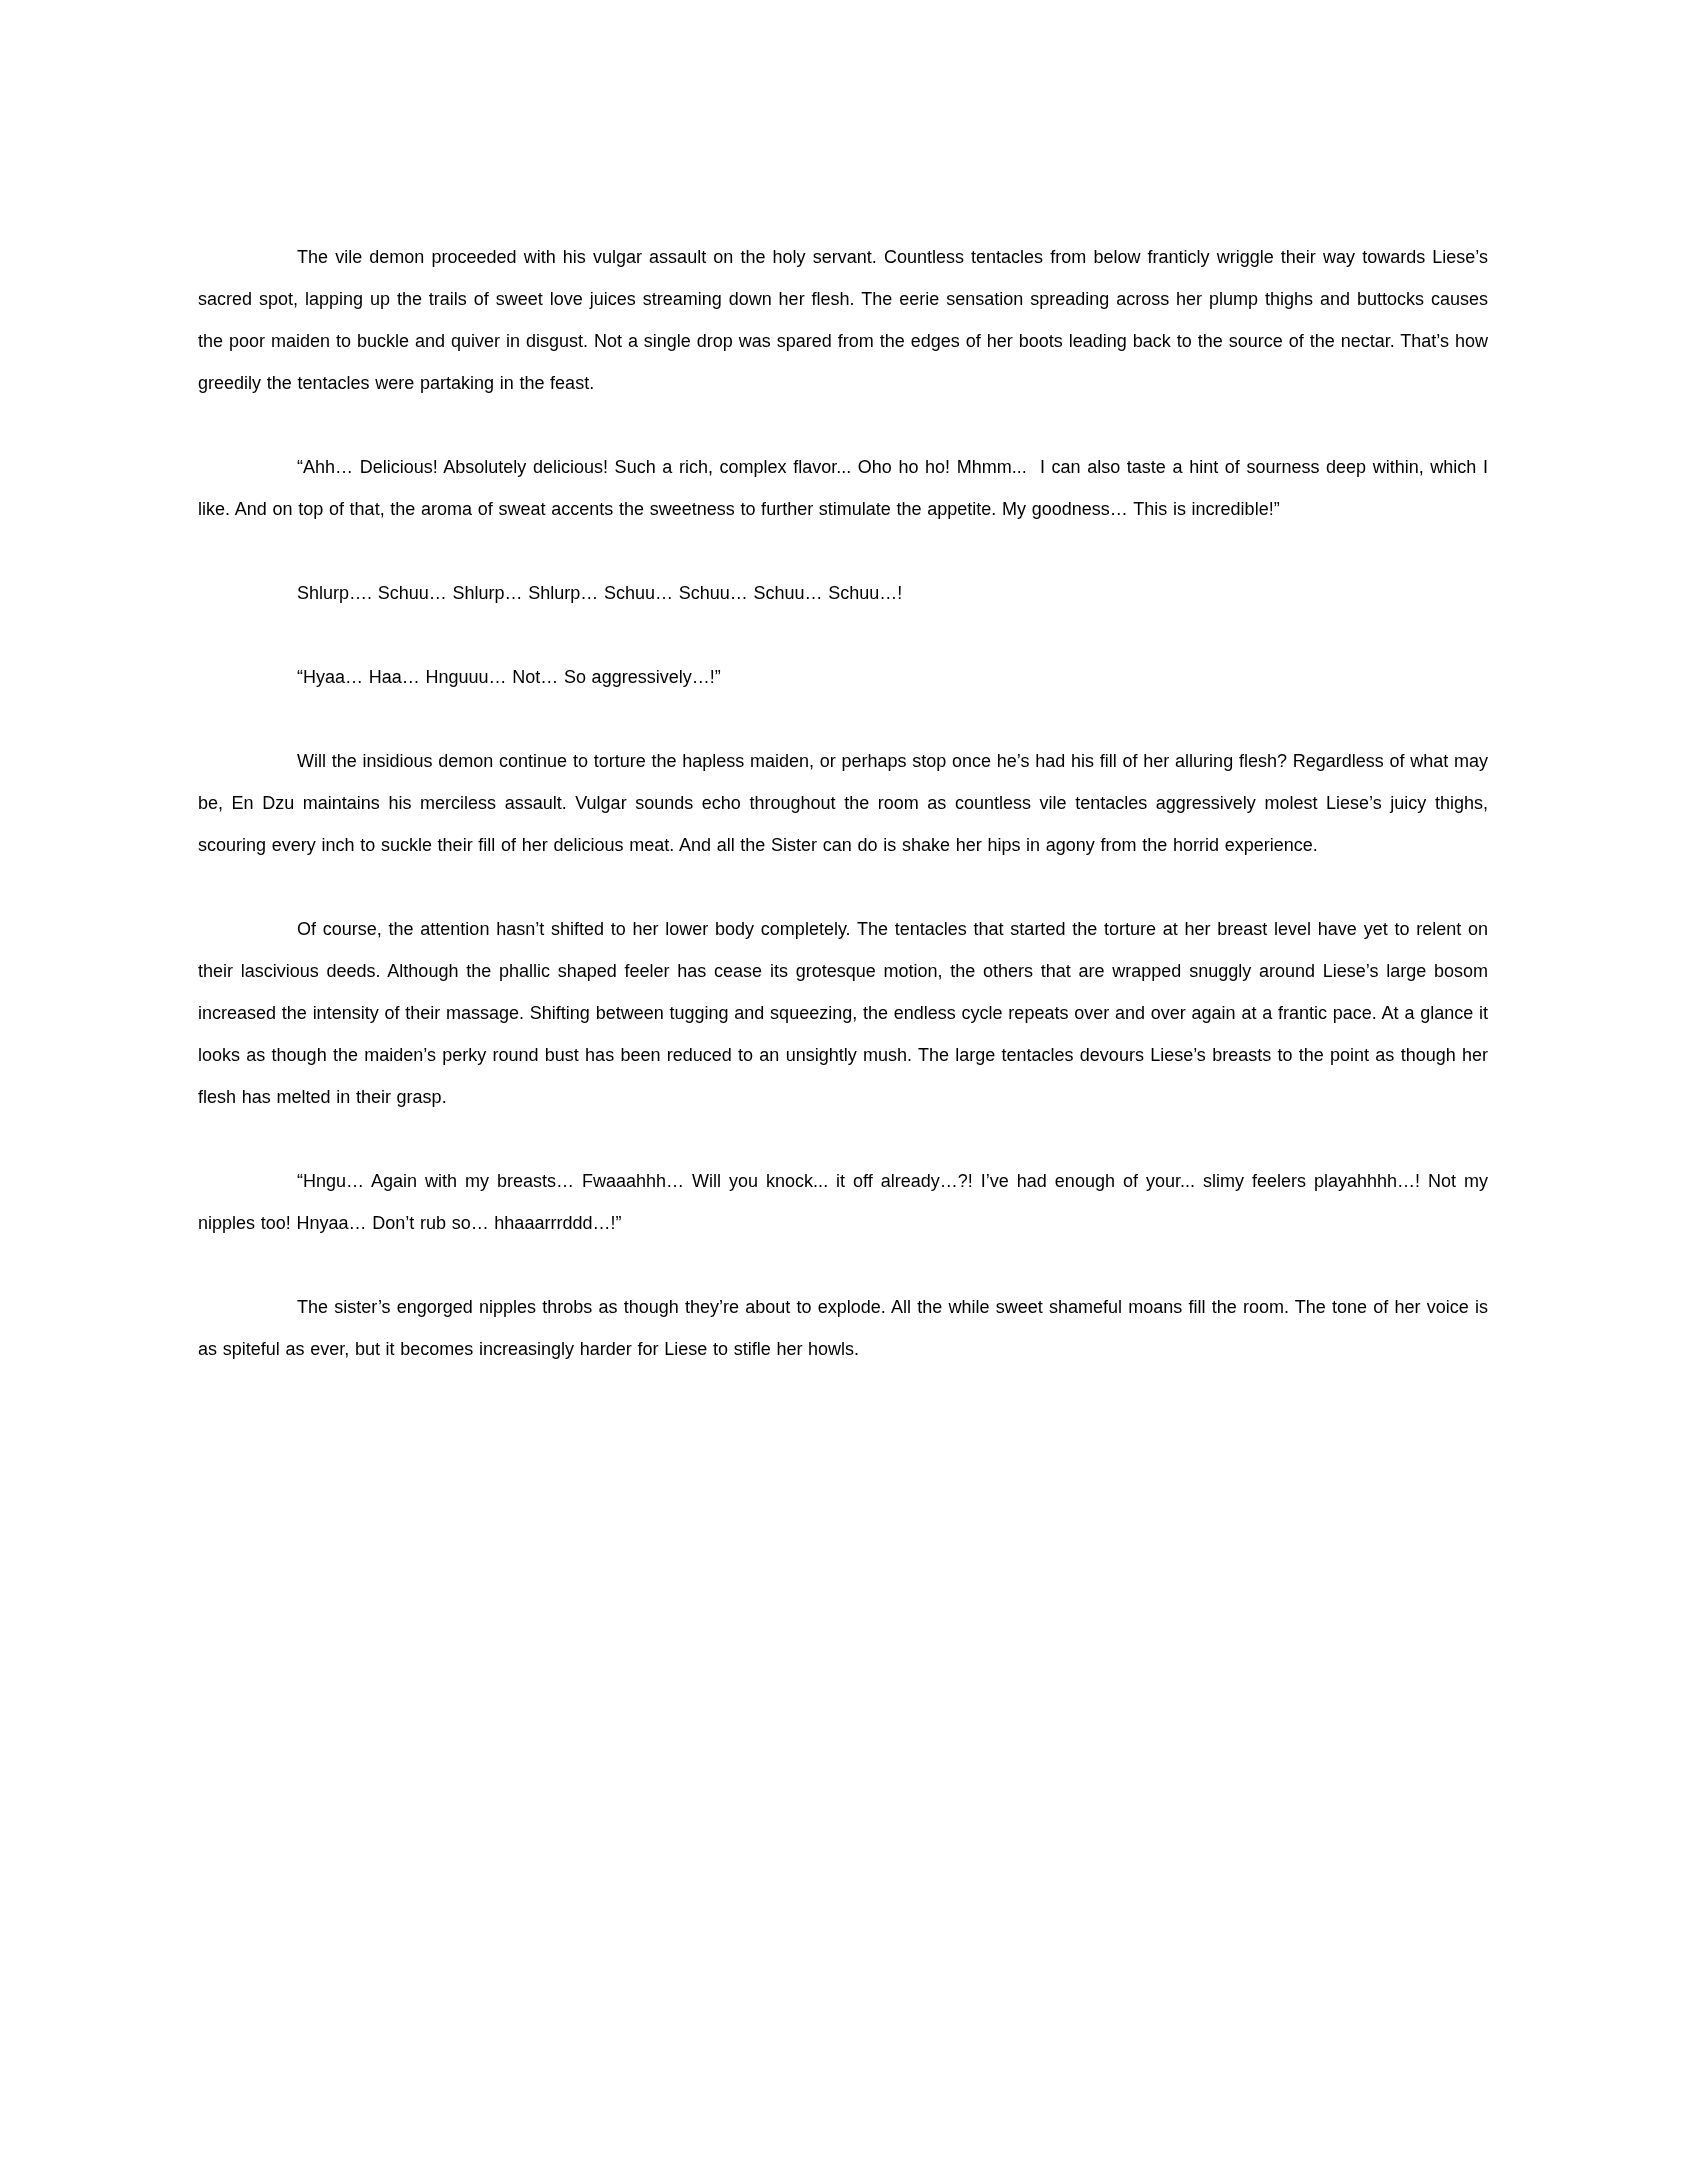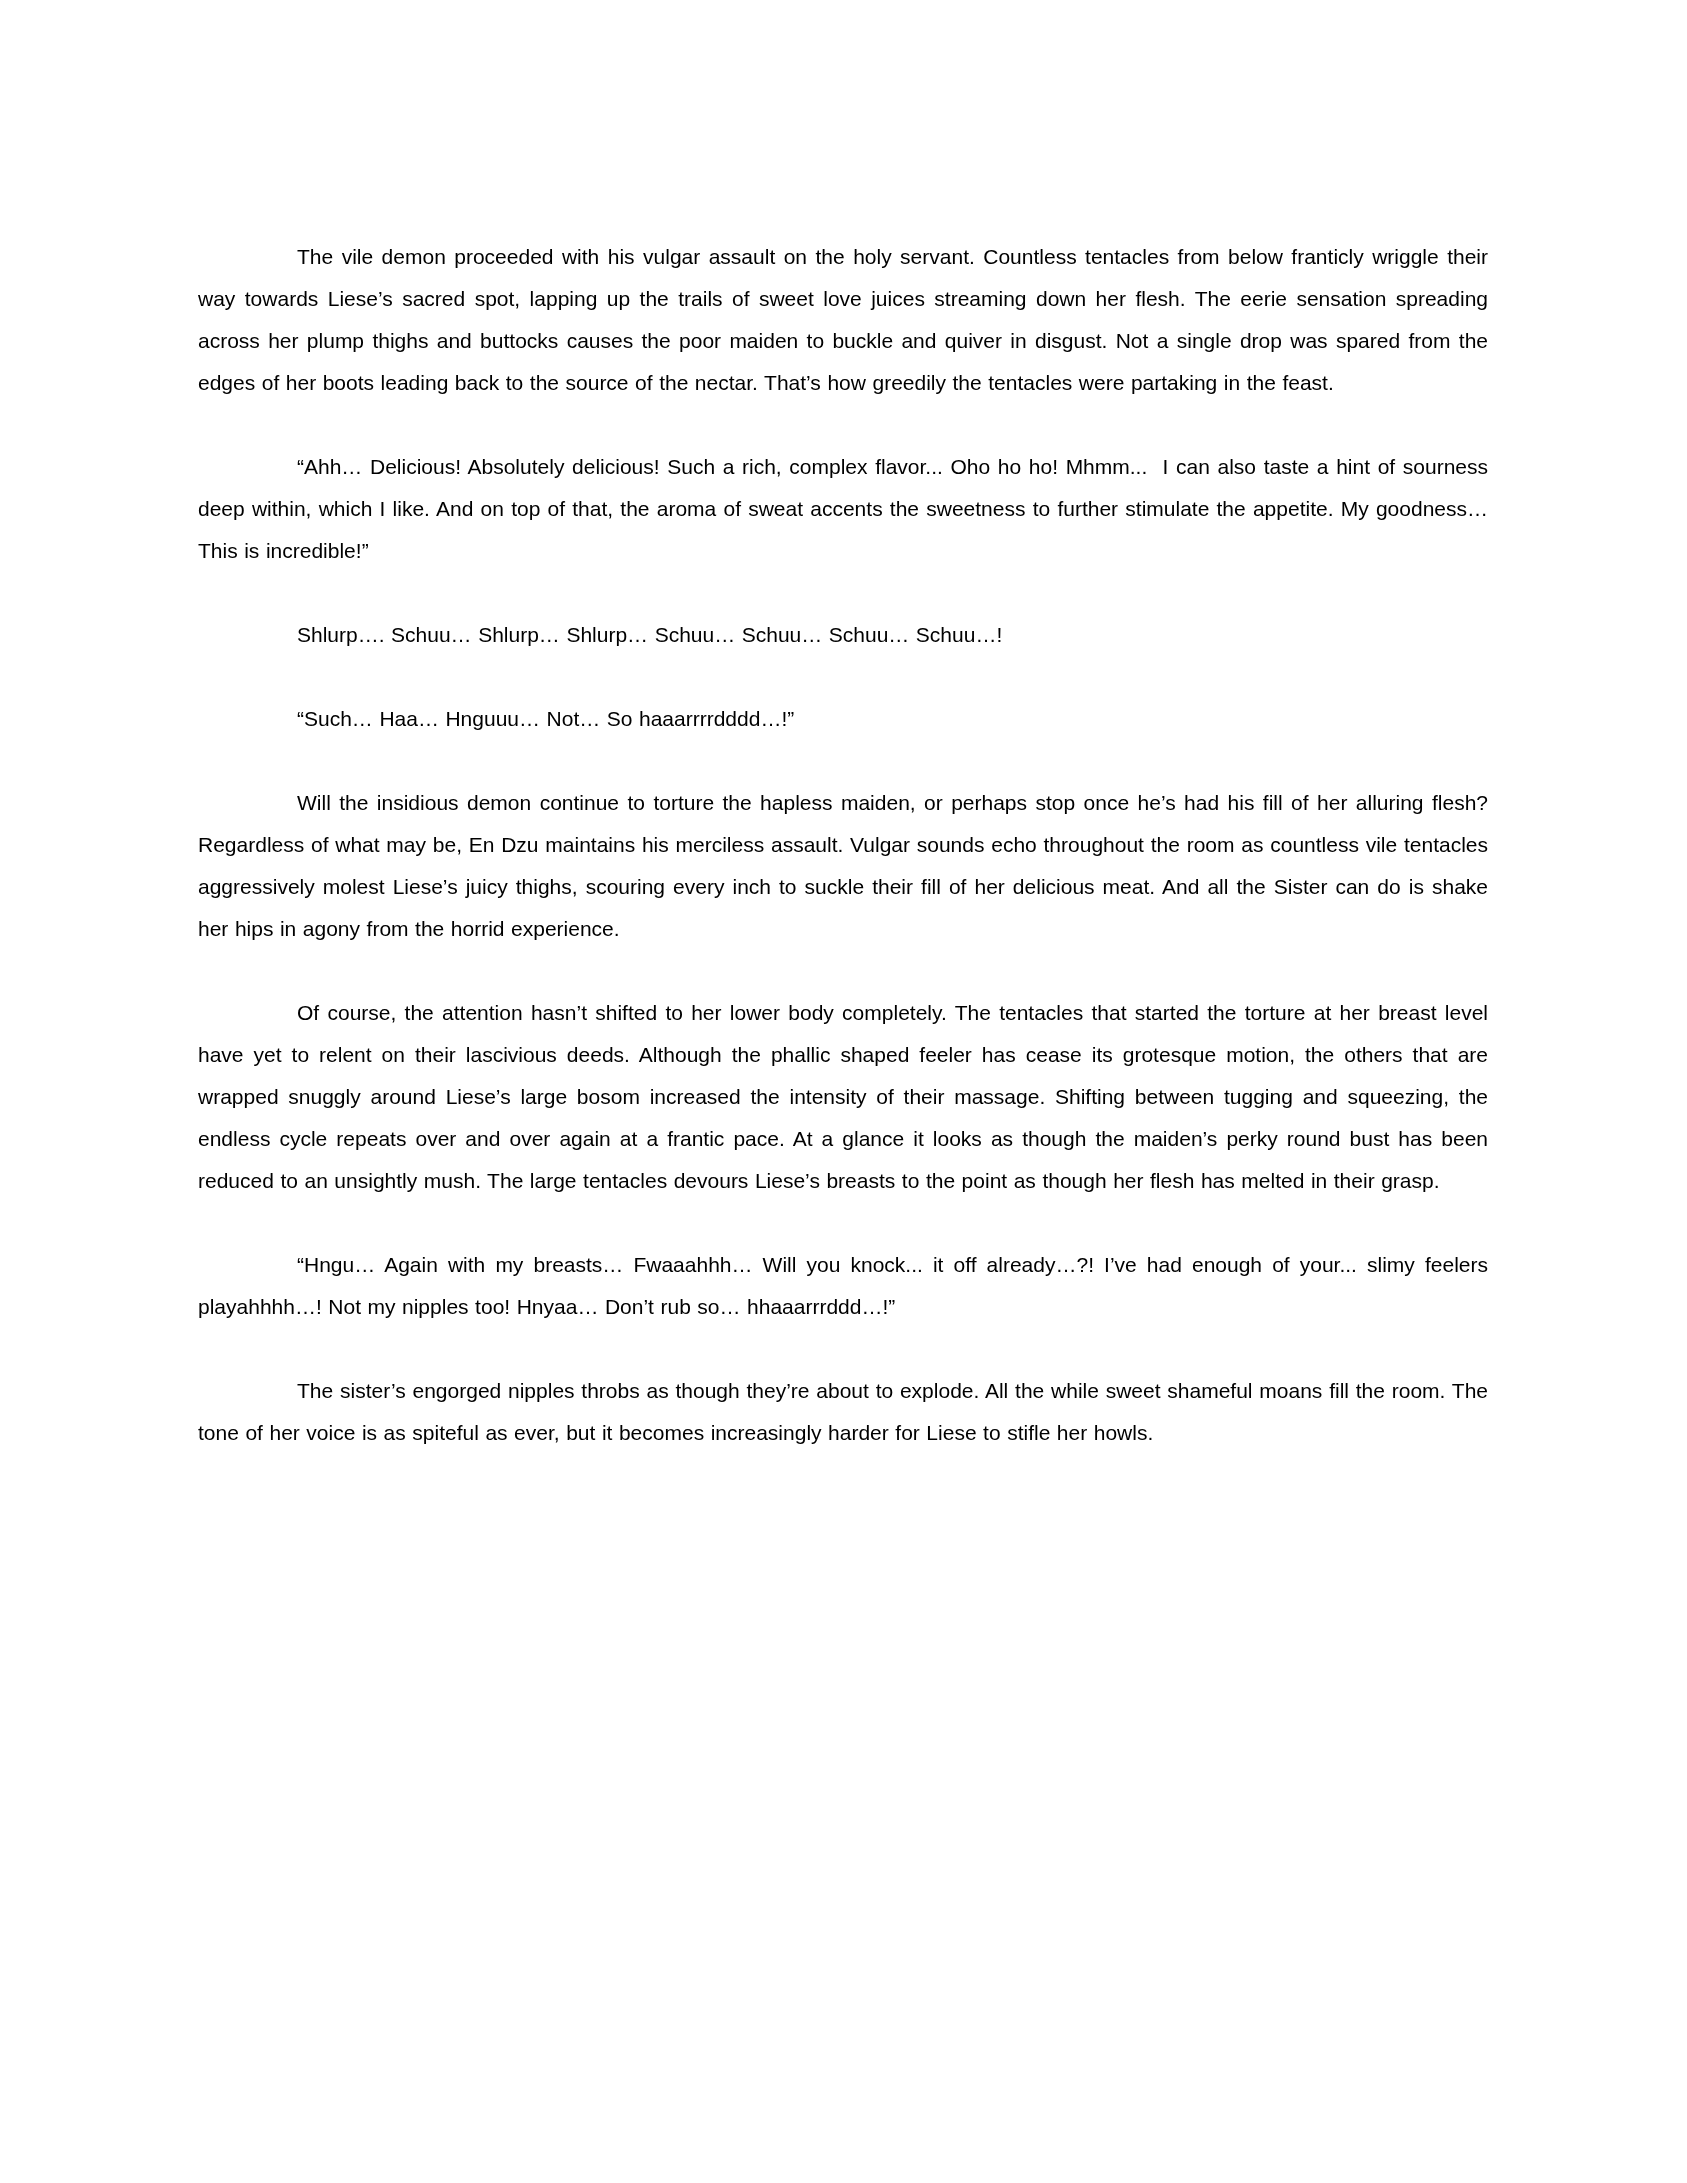--- a/index.html
+++ b/index.html
@@ -24,40 +24,40 @@
   }
   .doc-body {
     position: absolute;
     left: 198px;
     top: 236px;
     width: 1290px;
     color: #000000;
   }
   .doc-body p {
     margin: 0 0 42px 0;
-    font-size: 21px;
+    font-size: 18px;
     line-height: 42px;
     font-weight: 400;
     text-align: justify;
     text-indent: 99px;
     color: #000000;
     word-spacing: 0.7px;
   }
   .doc-body p:last-child {
     margin-bottom: 8px;
   }
 </style>
 </head>
 <body>
 
 <div class="page">
   <div class="doc-body">
     <p>The vile demon proceeded with his vulgar assault on the holy servant. Countless tentacles from below franticly wriggle their way towards Liese’s sacred spot, lapping up the trails of sweet love juices streaming down her flesh. The eerie sensation spreading across her plump thighs and buttocks causes the poor maiden to buckle and quiver in disgust. Not a single drop was spared from the edges of her boots leading back to the source of the nectar. That’s how greedily the tentacles were partaking in the feast.</p>
     <p>“Ahh… Delicious! Absolutely delicious! Such a rich, complex flavor... Oho ho ho! Mhmm...&nbsp; I can also taste a hint of sourness deep within, which I like. And on top of that, the aroma of sweat accents the sweetness to further stimulate the appetite. My goodness… This is incredible!”</p>
     <p>Shlurp…. Schuu… Shlurp… Shlurp… Schuu… Schuu… Schuu… Schuu…!</p>
-    <p>“Such… Haa… Hnguuu… Not… So haaarrrrdddd…!”</p>
+    <p>“Hyaa… Haa… Hnguuu… Not… So aggressively…!”</p>
     <p>Will the insidious demon continue to torture the hapless maiden, or perhaps stop once he’s had his fill of her alluring flesh? Regardless of what may be, En Dzu maintains his merciless assault. Vulgar sounds echo throughout the room as countless vile tentacles aggressively molest Liese’s juicy thighs, scouring every inch to suckle their fill of her delicious meat. And all the Sister can do is shake her hips in agony from the horrid experience.</p>
     <p>Of course, the attention hasn’t shifted to her lower body completely. The tentacles that started the torture at her breast level have yet to relent on their lascivious deeds. Although the phallic shaped feeler has cease its grotesque motion, the others that are wrapped snuggly around Liese’s large bosom increased the intensity of their massage. Shifting between tugging and squeezing, the endless cycle repeats over and over again at a frantic pace. At a glance it looks as though the maiden’s perky round bust has been reduced to an unsightly mush. The large tentacles devours Liese’s breasts to the point as though her flesh has melted in their grasp.</p>
     <p>“Hngu… Again with my breasts… Fwaaahhh… Will you knock... it off already…?! I’ve had enough of your... slimy feelers playahhhh…! Not my nipples too! Hnyaa… Don’t rub so… hhaaarrrddd…!”</p>
     <p>The sister’s engorged nipples throbs as though they’re about to explode. All the while sweet shameful moans fill the room. The tone of her voice is as spiteful as ever, but it becomes increasingly harder for Liese to stifle her howls.</p>
   </div>
 </div>
 
 
 </body></html>

